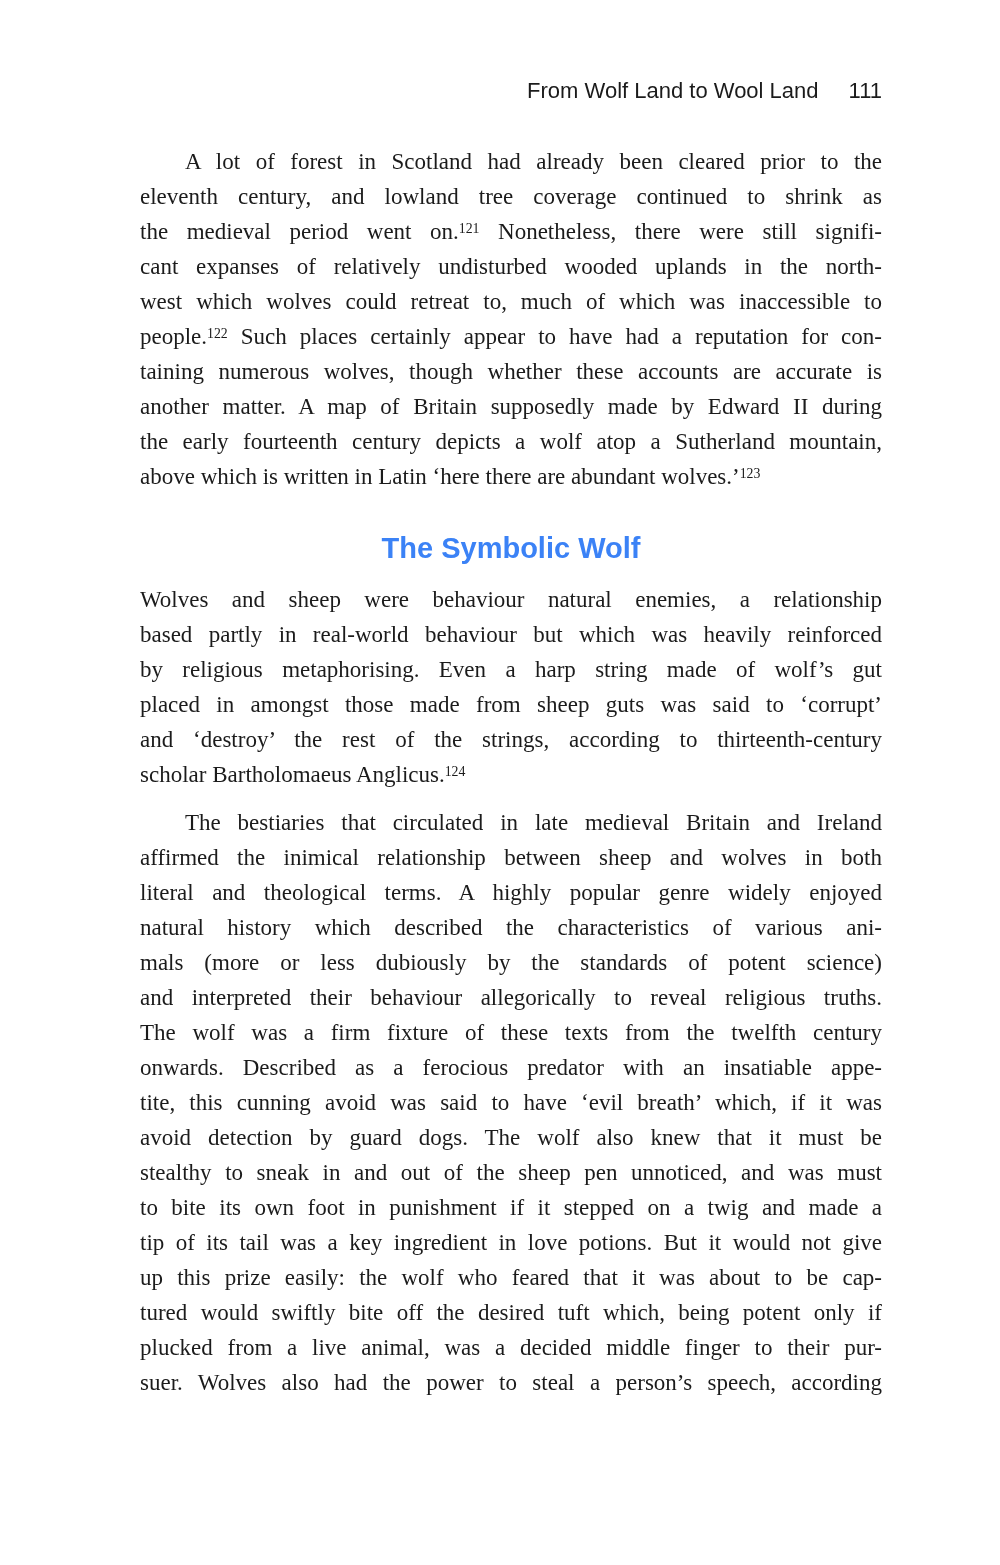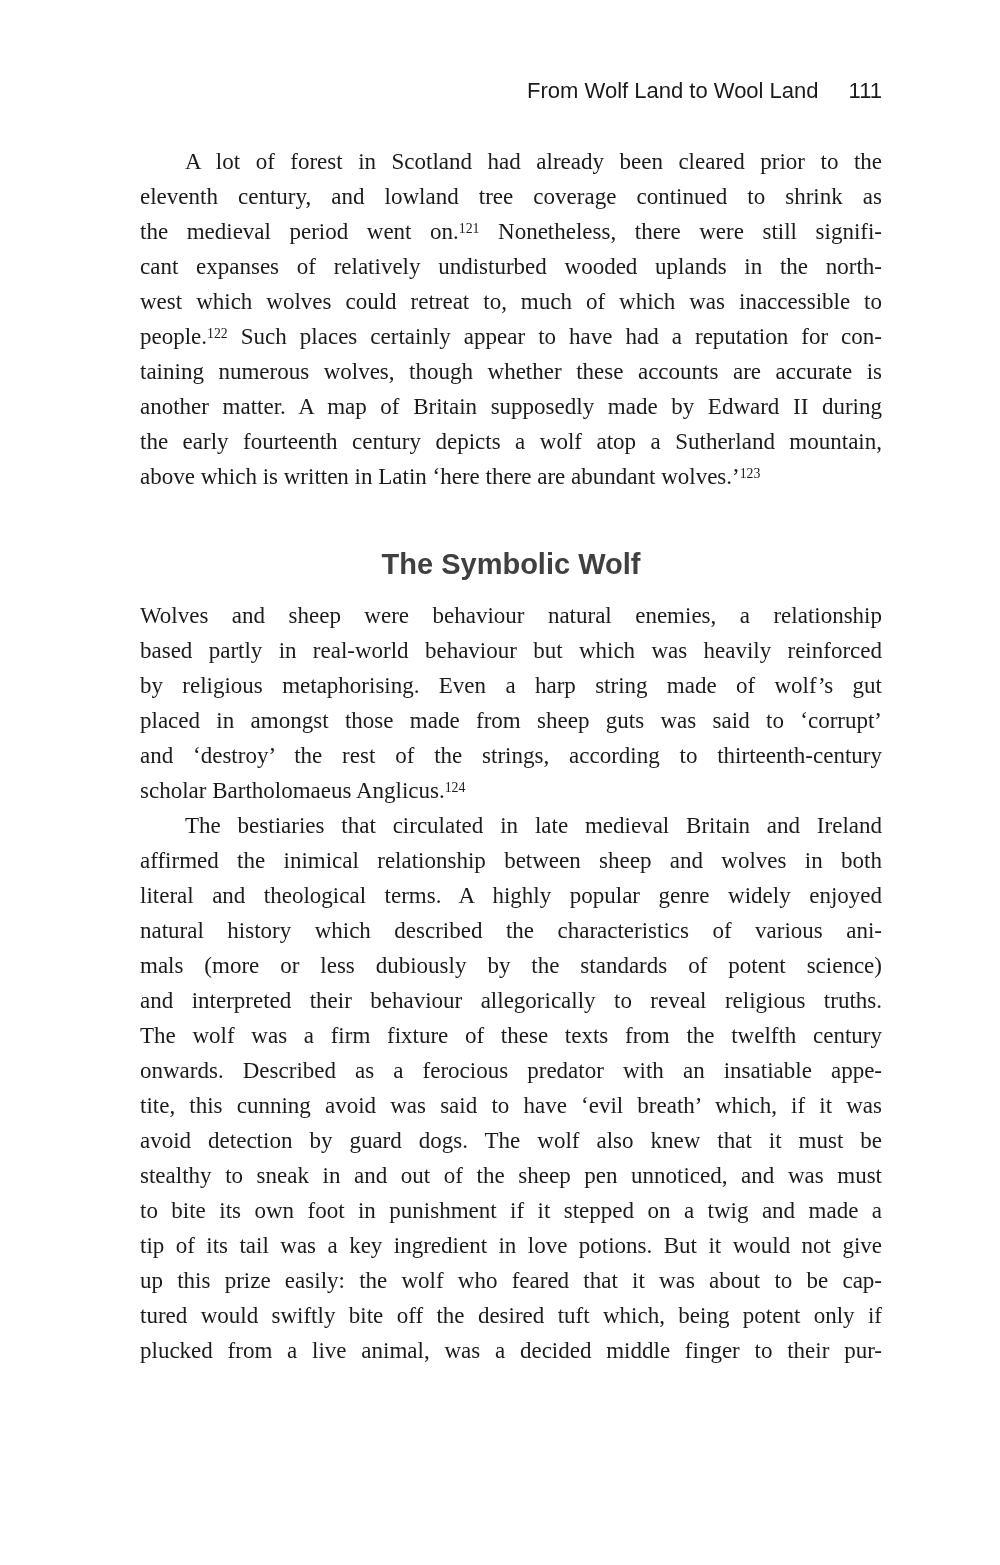--- a/index.html
+++ b/index.html
@@ -48,29 +48,30 @@
     white-space: nowrap;
     overflow: hidden;
     text-align: justify;
     text-align-last: justify;
   }
   .line.last {
     text-align-last: left;
   }
   .line.indent {
     text-indent: 45px;
+    margin-top: 13px;
   }
   .section-heading {
     font-family: "Liberation Sans", "DejaVu Sans", sans-serif;
     font-size: 29px;
     font-weight: 700;
     line-height: 36px;
     text-align: center;
-    color: #404040;
-    margin: 52px 0 16px 0;
+    color: #3b82f6;
+    margin: 36px 0 16px 0;
   }
   sup {
     font-size: 0.6em;
     line-height: 0;
     position: relative;
     top: -0.45em;
     vertical-align: baseline;
     letter-spacing: 0;
   }
 </style>
@@ -115,16 +116,17 @@
           <div class="line">The wolf was a firm fixture of these texts from the twelfth century</div>
           <div class="line">onwards. Described as a ferocious predator with an insatiable appe-</div>
           <div class="line">tite, this cunning avoid was said to have ‘evil breath’ which, if it was</div>
           <div class="line">avoid detection by guard dogs. The wolf also knew that it must be</div>
           <div class="line">stealthy to sneak in and out of the sheep pen unnoticed, and was must</div>
           <div class="line">to bite its own foot in punishment if it stepped on a twig and made a</div>
           <div class="line">tip of its tail was a key ingredient in love potions. But it would not give</div>
           <div class="line">up this prize easily: the wolf who feared that it was about to be cap-</div>
           <div class="line">tured would swiftly bite off the desired tuft which, being potent only if</div>
           <div class="line">plucked from a live animal, was a decided middle finger to their pur-</div>
+          <div class="line">suer. Wolves also had the power to steal a person’s speech, according</div>
         </div>
       </main>
   </div>
 </div>
 
 </body></html>

